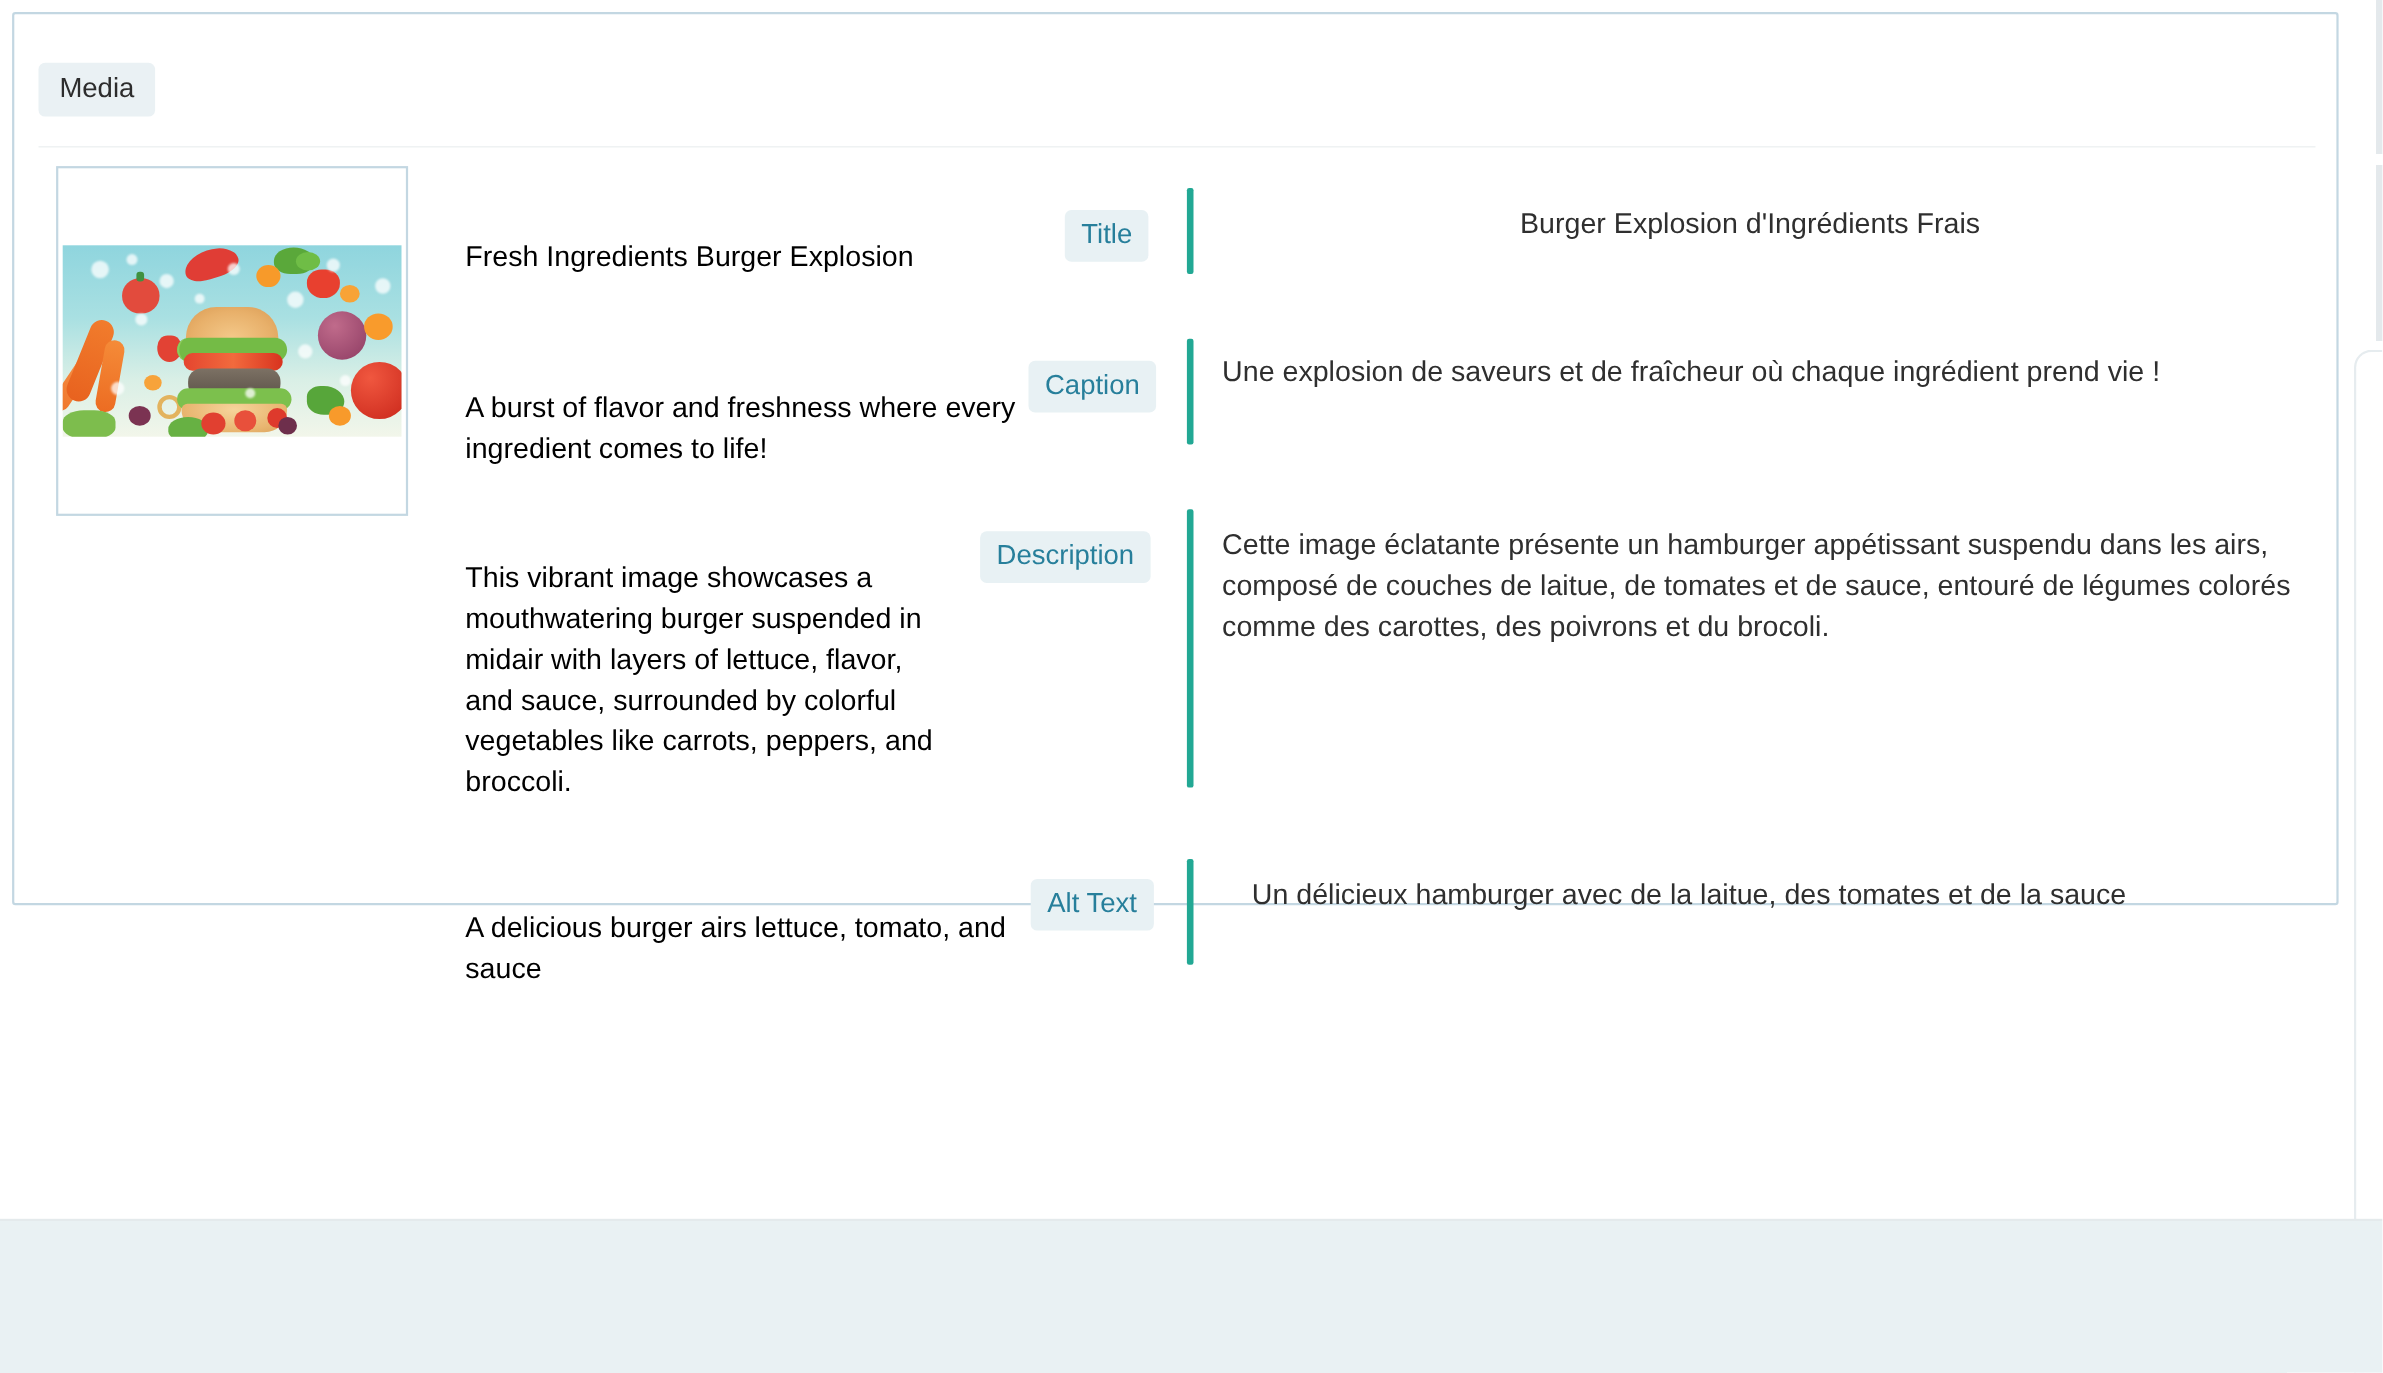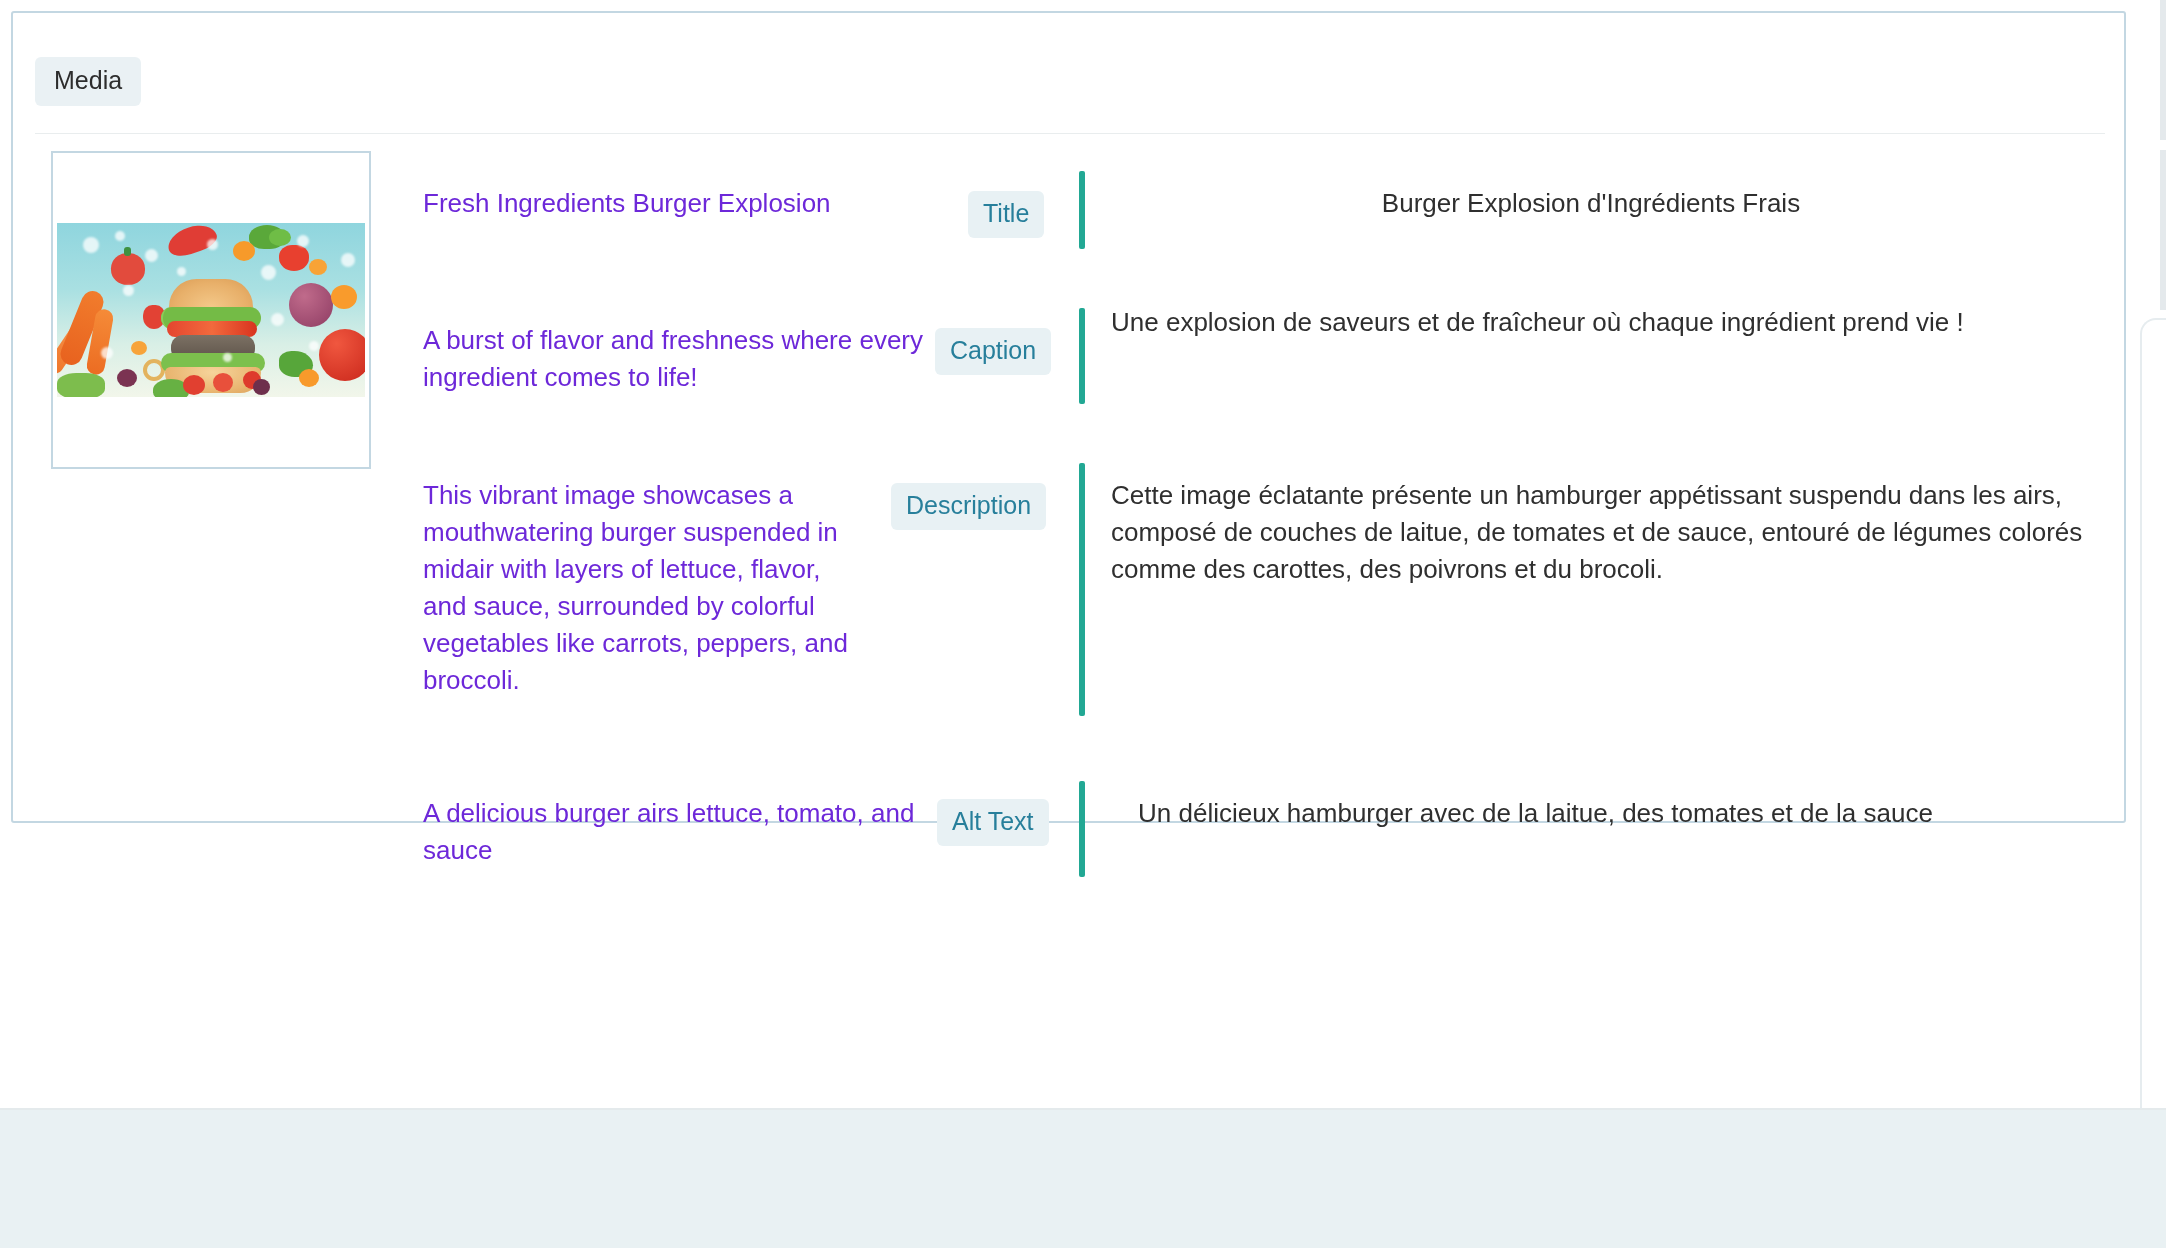--- a/index.html
+++ b/index.html
@@ -152,24 +152,25 @@
   .orange3 { left:274px; top:62px; width:26px; height:24px; background:#f99b2c; border-radius:50%; }
   .orange4 { left:74px; top:118px; width:16px; height:14px; background:#f7a33a; border-radius:50%; }
   .orange5 { left:242px; top:146px; width:20px; height:18px; background:#f89a2b; border-radius:50%; }
   .ring { left:86px; top:136px; width:22px; height:22px; border:4px solid #e3b35e; border-radius:50%; background:transparent; }
   .bokeh { background: rgba(255,255,255,0.75); }
 
   
   .row { position: absolute; left: 0; width: 100%; }
   .src-text {
     position: absolute;
-    color: #6d28d9;
+    color: #000000;
     font-size: 26px;
     line-height: 1.42;
     text-align: left;
+    margin-top: 30px;
   }
   .type-badge {
     position: absolute;
     background: #e8f1f4;
     color: #277f9b;
     font-size: 25px;
     padding: 10px 15px 12px 15px;
     border-radius: 6px;
     line-height: 1;
     white-space: nowrap;
@@ -272,21 +273,21 @@
       <div class="src-text" style="left:410px; top:172px; width:520px;">Fresh Ingredients Burger Explosion</div>
       <div class="type-badge" style="left:955px; top:178px;">Title</div>
       <div class="tgt-bar" style="left:1066px; top:158px; height:78px;"></div>
       <div class="tgt-text" style="left:1098px; top:172px; width:960px;text-align:center;">Burger Explosion d'Ingrédients Frais</div>
     </div>
 
     <div class="row">
       <div class="src-text" style="left:410px; top:309px; width:520px;">A burst of flavor and freshness where every ingredient comes to life!</div>
       <div class="type-badge" style="left:922px; top:315px;">Caption</div>
       <div class="tgt-bar" style="left:1066px; top:295px; height:96px;"></div>
-      <div class="tgt-text" style="left:1098px; top:291px; width:980px;">Une explosion de saveurs et de fraîcheur où chaque ingrédient prend vie !</div>
+      <div class="tgt-text" style="left:1098px; top:306px; width:980px;">Une explosion de saveurs et de fraîcheur où chaque ingrédient prend vie !</div>
     </div>
 
     <div class="row">
       <div class="src-text" style="left:410px; top:464px; width:440px;">This vibrant image showcases a mouthwatering burger suspended in midair with layers of lettuce, flavor, and sauce, surrounded by colorful vegetables like carrots, peppers, and broccoli.</div>
       <div class="type-badge" style="left:878px; top:470px;">Description</div>
       <div class="tgt-bar" style="left:1066px; top:450px; height:253px;"></div>
       <div class="tgt-text" style="left:1098px; top:464px; width:990px;">Cette image éclatante présente un hamburger appétissant suspendu dans les airs, composé de couches de laitue, de tomates et de sauce, entouré de légumes colorés comme des carottes, des poivrons et du brocoli.</div>
     </div>
 
     <div class="row">

